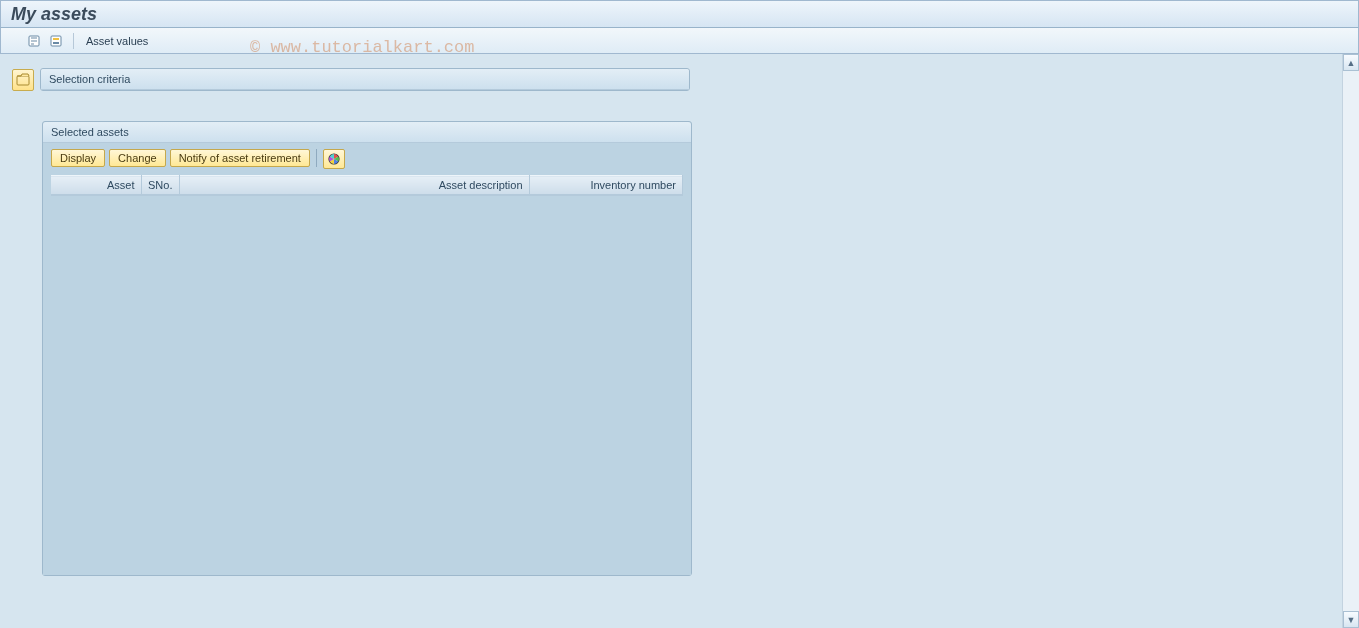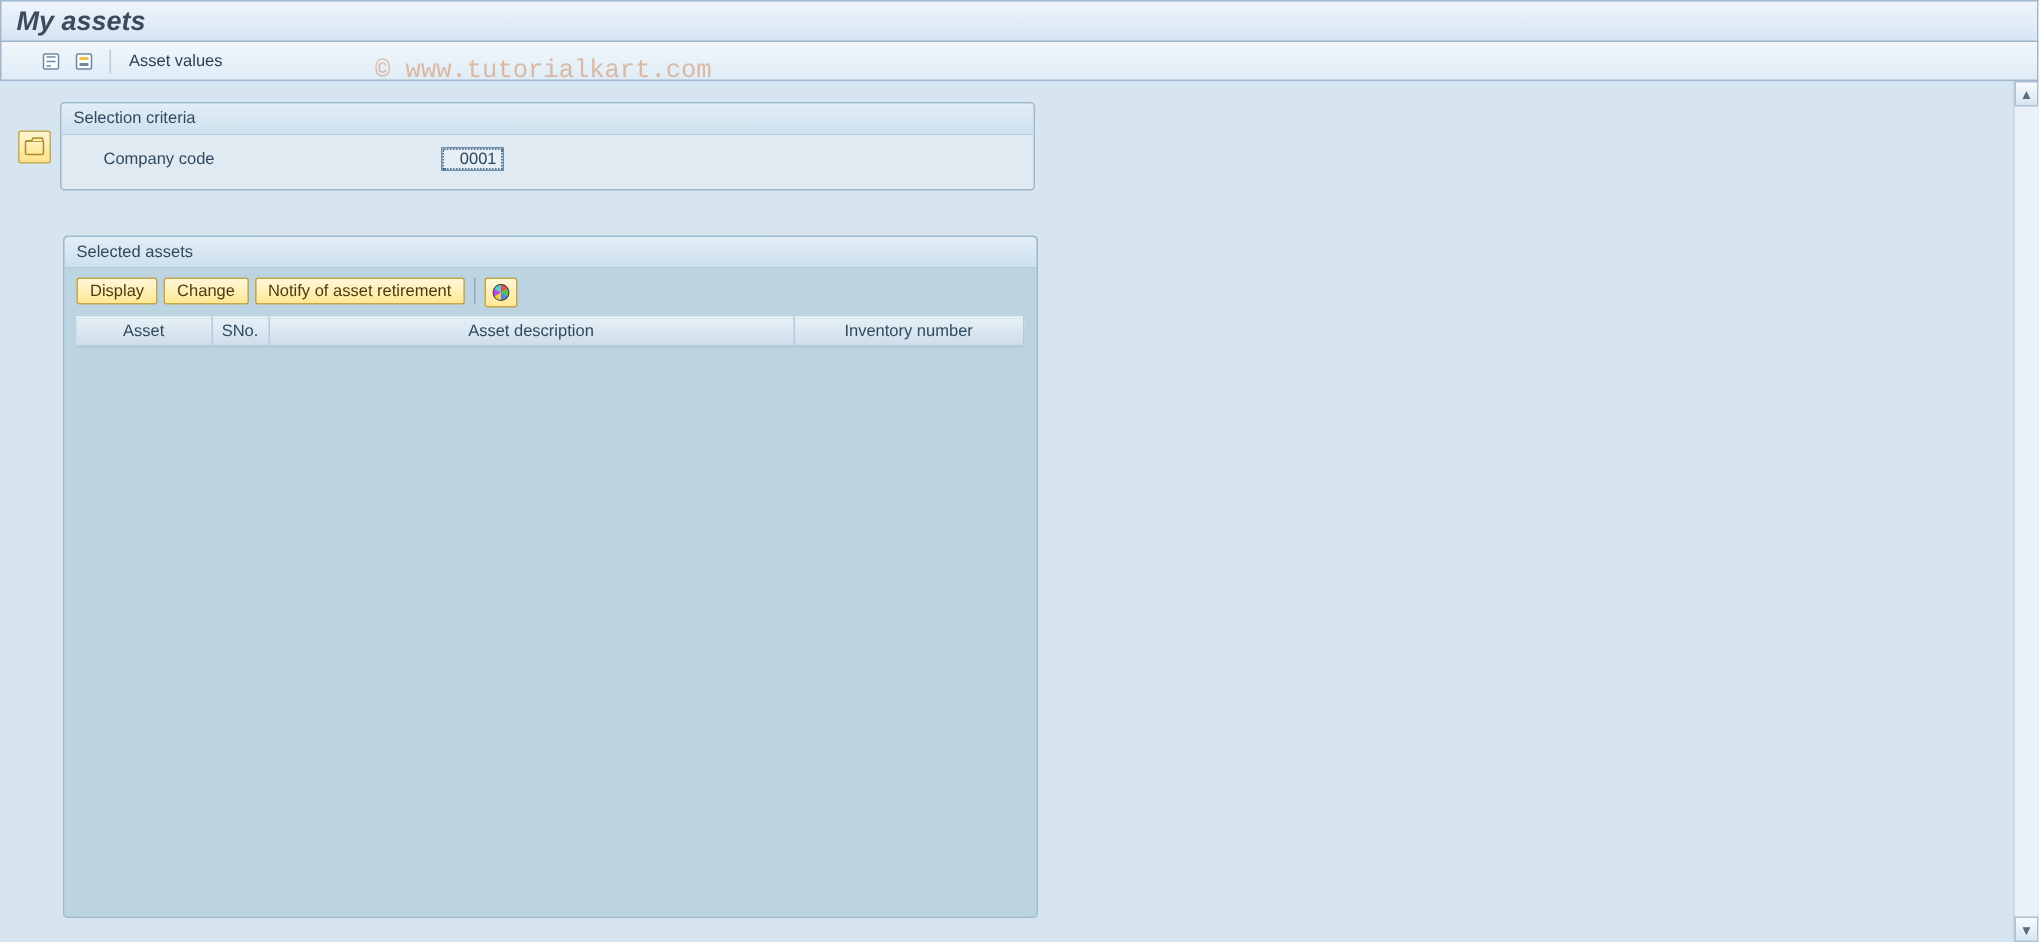--- a/index.html
+++ b/index.html
@@ -221,21 +221,21 @@
       padding: 6px 4px 6px 4px;
       background: #d8e5ef;
       border-bottom: 1px solid #b4cadb;
     }
     .grid {
       border-collapse: collapse;
       width: 100%;
       background: #d8e5ef;
     }
     .grid th {
-      text-align: center;
+      text-align: right;
       font-weight: normal;
       padding: 3px 6px;
       background: linear-gradient(to bottom, #e6eff6 0%, #cdddea 100%);
       border-right: 1px solid #b4cadb;
       border-bottom: 1px solid #b4cadb;
       border-top: 1px solid #eef5fa;
       color: #2f4a60;
     }
     .grid-empty {
       height: 380px;
@@ -274,24 +274,20 @@
 
   <div class="selection-row">
     <div class="out-icon">
       <svg width="14" height="14" viewBox="0 0 14 14">
         <rect x="1" y="3" width="12" height="9" rx="1" fill="none" stroke="#a88a30" stroke-width="1"></rect>
         <path d="M1 3 L5 3 L6 1 L12 1 L13 3" fill="#ffe9a3" stroke="#a88a30" stroke-width="1"></path>
       </svg>
     </div>
     <div class="group-box">
       <div class="group-header">Selection criteria</div>
-      <div class="group-body">
-        <span class="field-label">Company code</span>
-        <input class="field-input" type="text" readonly="" value="0001" style="">
-      </div>
     </div>
   </div>
 
   <div class="assets-panel">
     <div class="assets-header">Selected assets</div>
     <div class="assets-body">
 
       <div class="btn-row">
         <button class="sap-btn">Display</button>
         <button class="sap-btn">Change</button>

